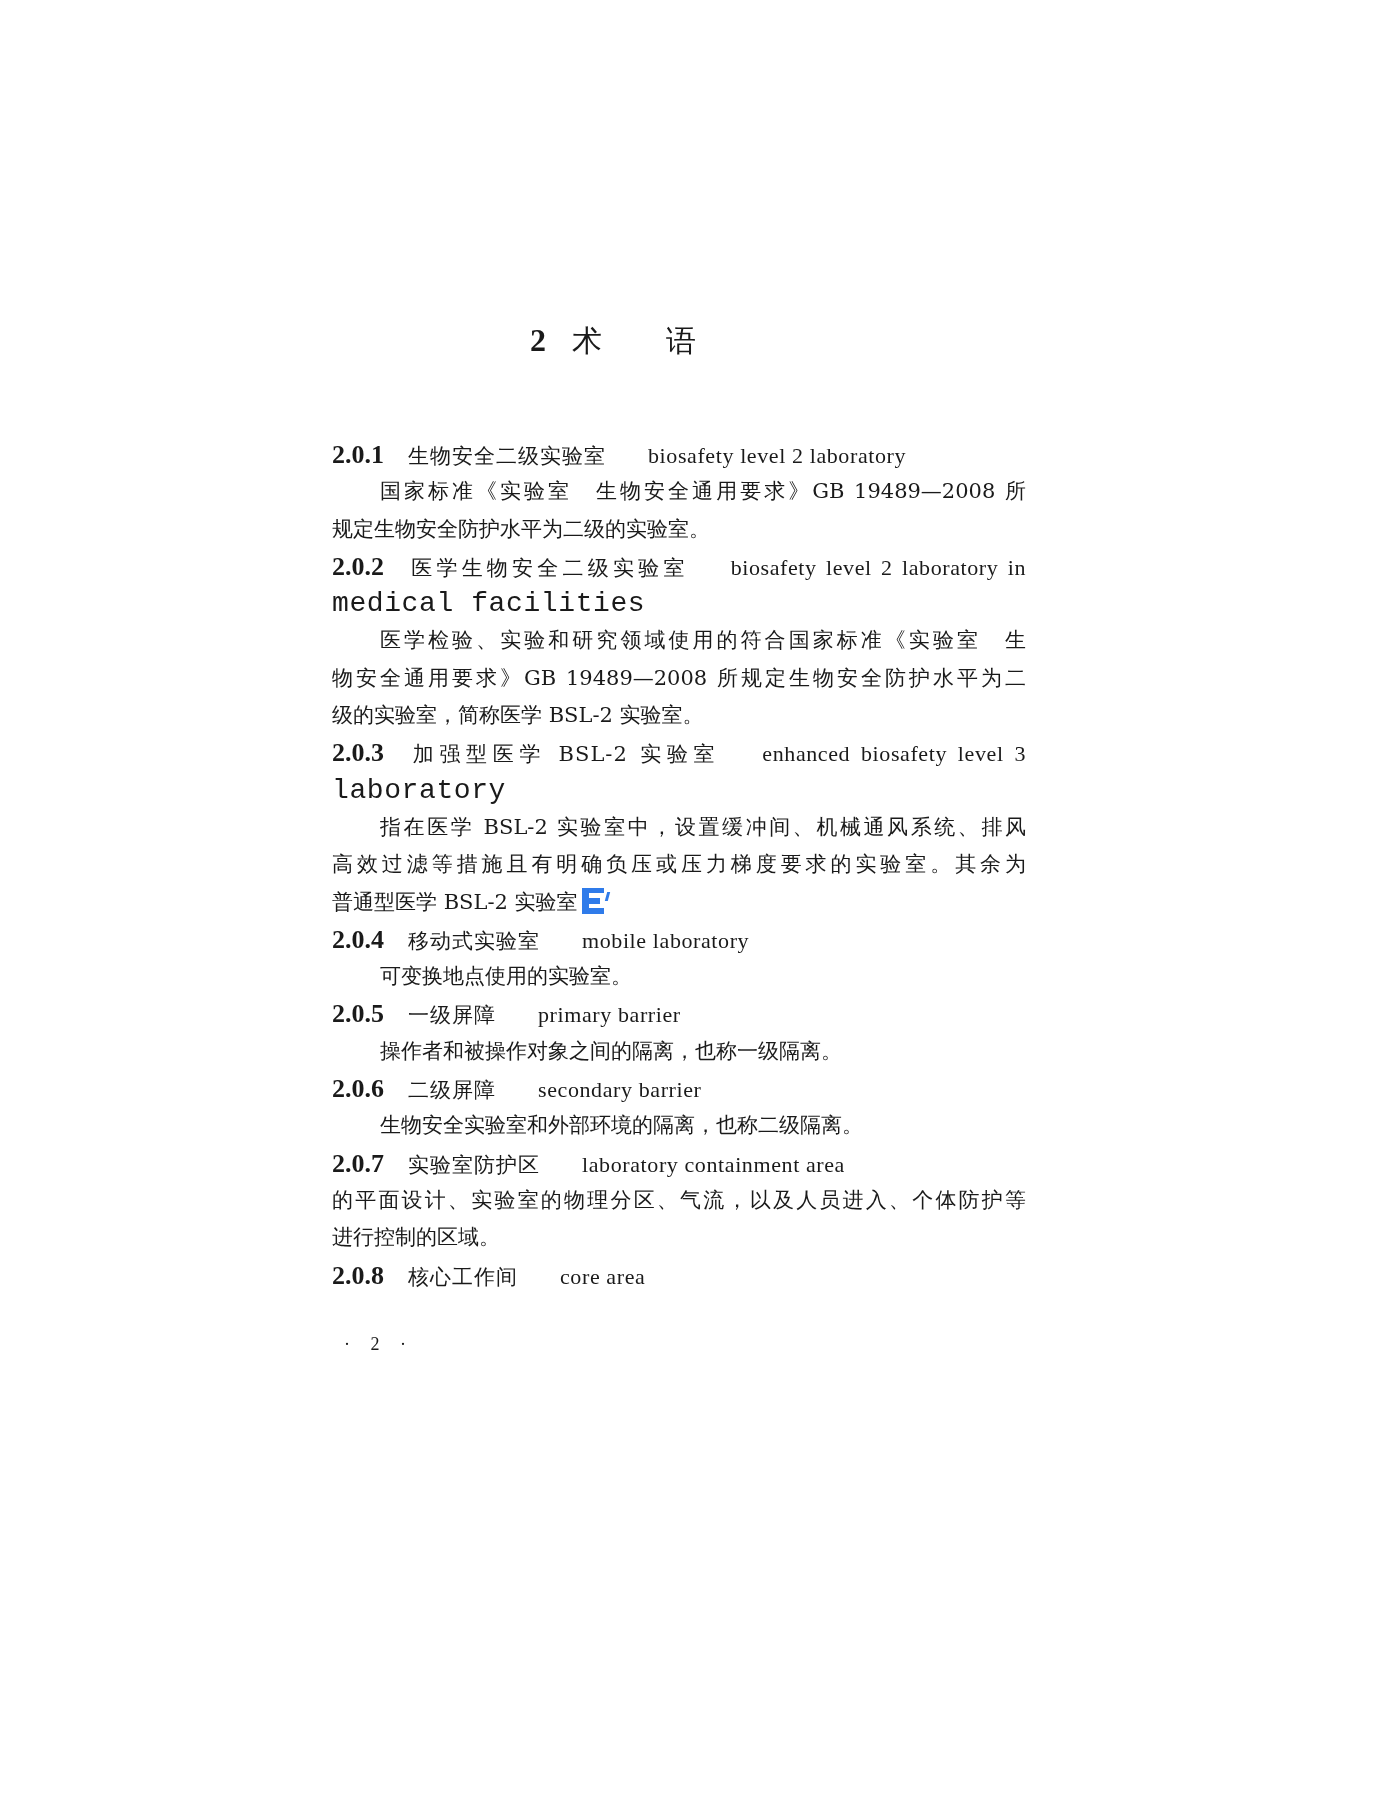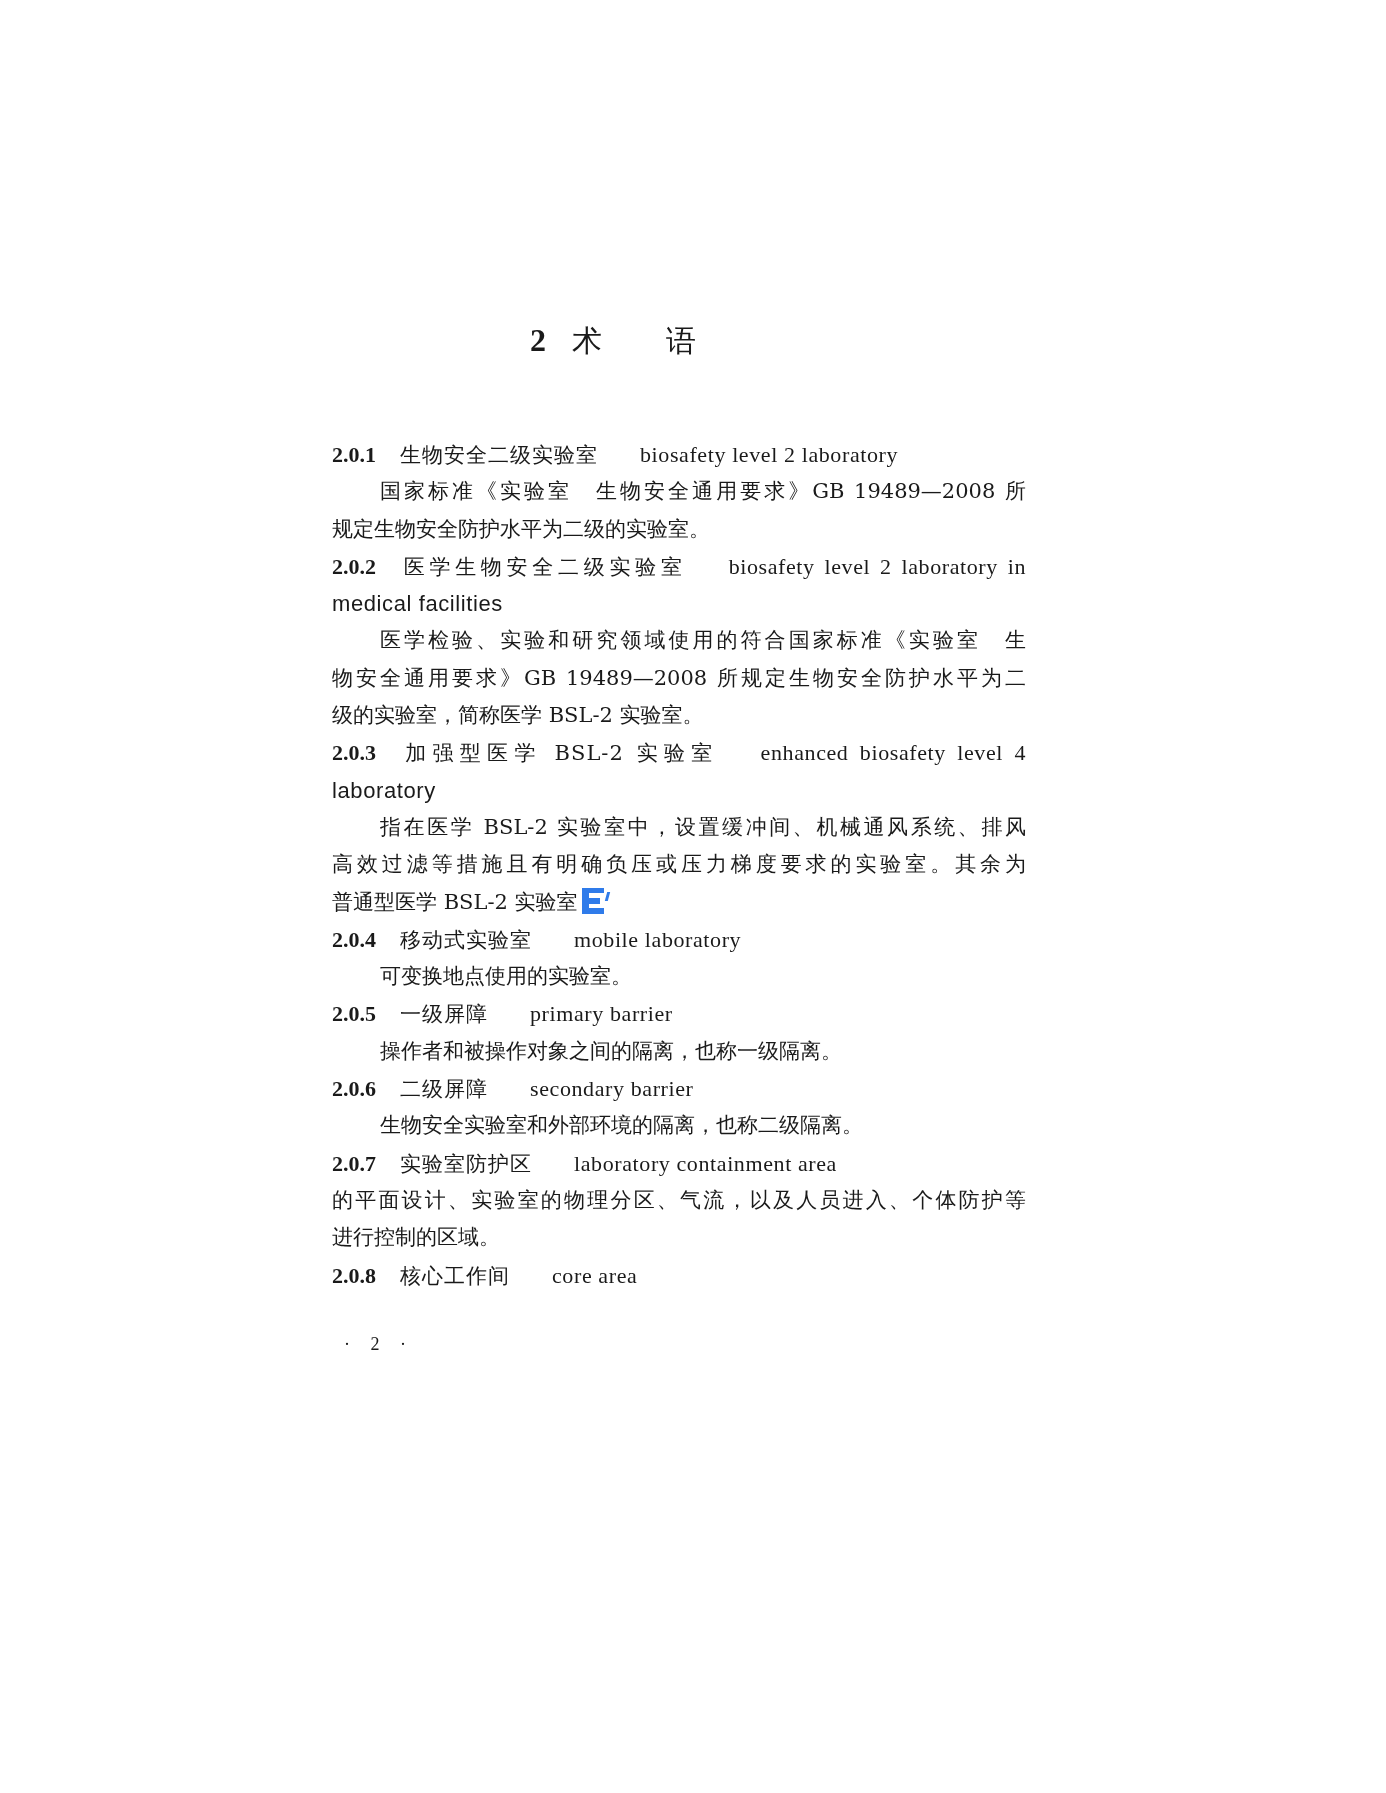--- a/index.html
+++ b/index.html
@@ -6,23 +6,23 @@
   body { width:1386px; height:1793px; position:relative; overflow:hidden;
          font-family:"DejaVu Serif","Liberation Serif",serif; color:#1a1a1a; }
   .title { position:absolute; top:318px; left:0; width:1226px; text-align:center;
            font-size:30px; line-height:44px; letter-spacing:0; }
   .title .num { font-family:"Liberation Serif",serif; font-weight:bold; font-size:32px; margin-right:26px; }
   .title .w1 { margin-right:64px; }
   .body { position:absolute; top:436px; left:332px; width:694px; }
   .line { height:37.3px; line-height:37.3px; font-size:21px; white-space:nowrap; overflow:visible; }
   .line.just { text-align:justify; text-align-last:justify; }
   .indent { padding-left:48px; }
-  .code { font-family:"Liberation Serif",serif; font-weight:bold; font-size:22px; margin-right:24px; }
+  .code { font-family:"Liberation Serif",serif; font-weight:bold; font-size:26px; margin-right:24px; }
   .en { font-family:"Liberation Serif",serif; font-size:22px; letter-spacing:0.6px; margin-left:42px; }
-  .en-cont { font-family:Liberation Sans, sans-serif; font-size:22px; letter-spacing:0.6px; }
+  .en-cont { font-family:Liberation Mono, monospace; font-size:28px; letter-spacing:0.6px; }
   .term-zh { letter-spacing:1px; }
   .mark { display:inline-block; width:28px; height:26px; vertical-align:-5px; margin-left:4px; position:relative; }
   .mark .e { position:absolute; left:0; top:0; width:22px; height:26px;
              background:linear-gradient(#2f7bea,#2f7bea) 0 0/22px 5px no-repeat,
                         linear-gradient(#2f7bea,#2f7bea) 0 10px/18px 6px no-repeat,
                         linear-gradient(#2f7bea,#2f7bea) 0 20px/22px 6px no-repeat,
                         linear-gradient(#2f7bea,#2f7bea) 0 0/7px 26px no-repeat; }
   .mark .tick { position:absolute; left:24px; top:4px; width:3px; height:9px; background:#2f7bea; transform:skewX(-15deg); }
   .pageno { position:absolute; top:1334px; left:344px; font-size:18px; font-family:"Liberation Serif",serif; letter-spacing:8px; }
 </style>
@@ -45,21 +45,21 @@
     <span class="code">2.0.2</span><span class="term-zh">医学生物安全二级实验室</span><span class="en">biosafety level 2 laboratory in</span>
   </div>
   <div class="line">
     <span class="en-cont">medical facilities</span>
   </div>
   <div class="line just indent">医学检验、实验和研究领域使用的符合国家标准《实验室　生</div>
   <div class="line just">物安全通用要求》GB 19489—2008 所规定生物安全防护水平为二</div>
   <div class="line">级的实验室，简称医学 BSL-2 实验室。</div>
 
   <div class="line just">
-    <span class="code">2.0.3</span><span class="term-zh">加强型医学 BSL-2 实验室</span><span class="en">enhanced biosafety level 4</span>
+    <span class="code">2.0.3</span><span class="term-zh">加强型医学 BSL-2 实验室</span><span class="en">enhanced biosafety level 3</span>
   </div>
   <div class="line">
     <span class="en-cont">laboratory</span>
   </div>
   <div class="line just indent">指在医学 BSL-2 实验室中，设置缓冲间、机械通风系统、排风</div>
   <div class="line just">高效过滤等措施且有明确负压或压力梯度要求的实验室。其余为</div>
   <div class="line">
     <span>普通型医学 BSL-2 实验室</span><span class="mark"><span class="e"></span><span class="tick"></span></span>
   </div>
 

